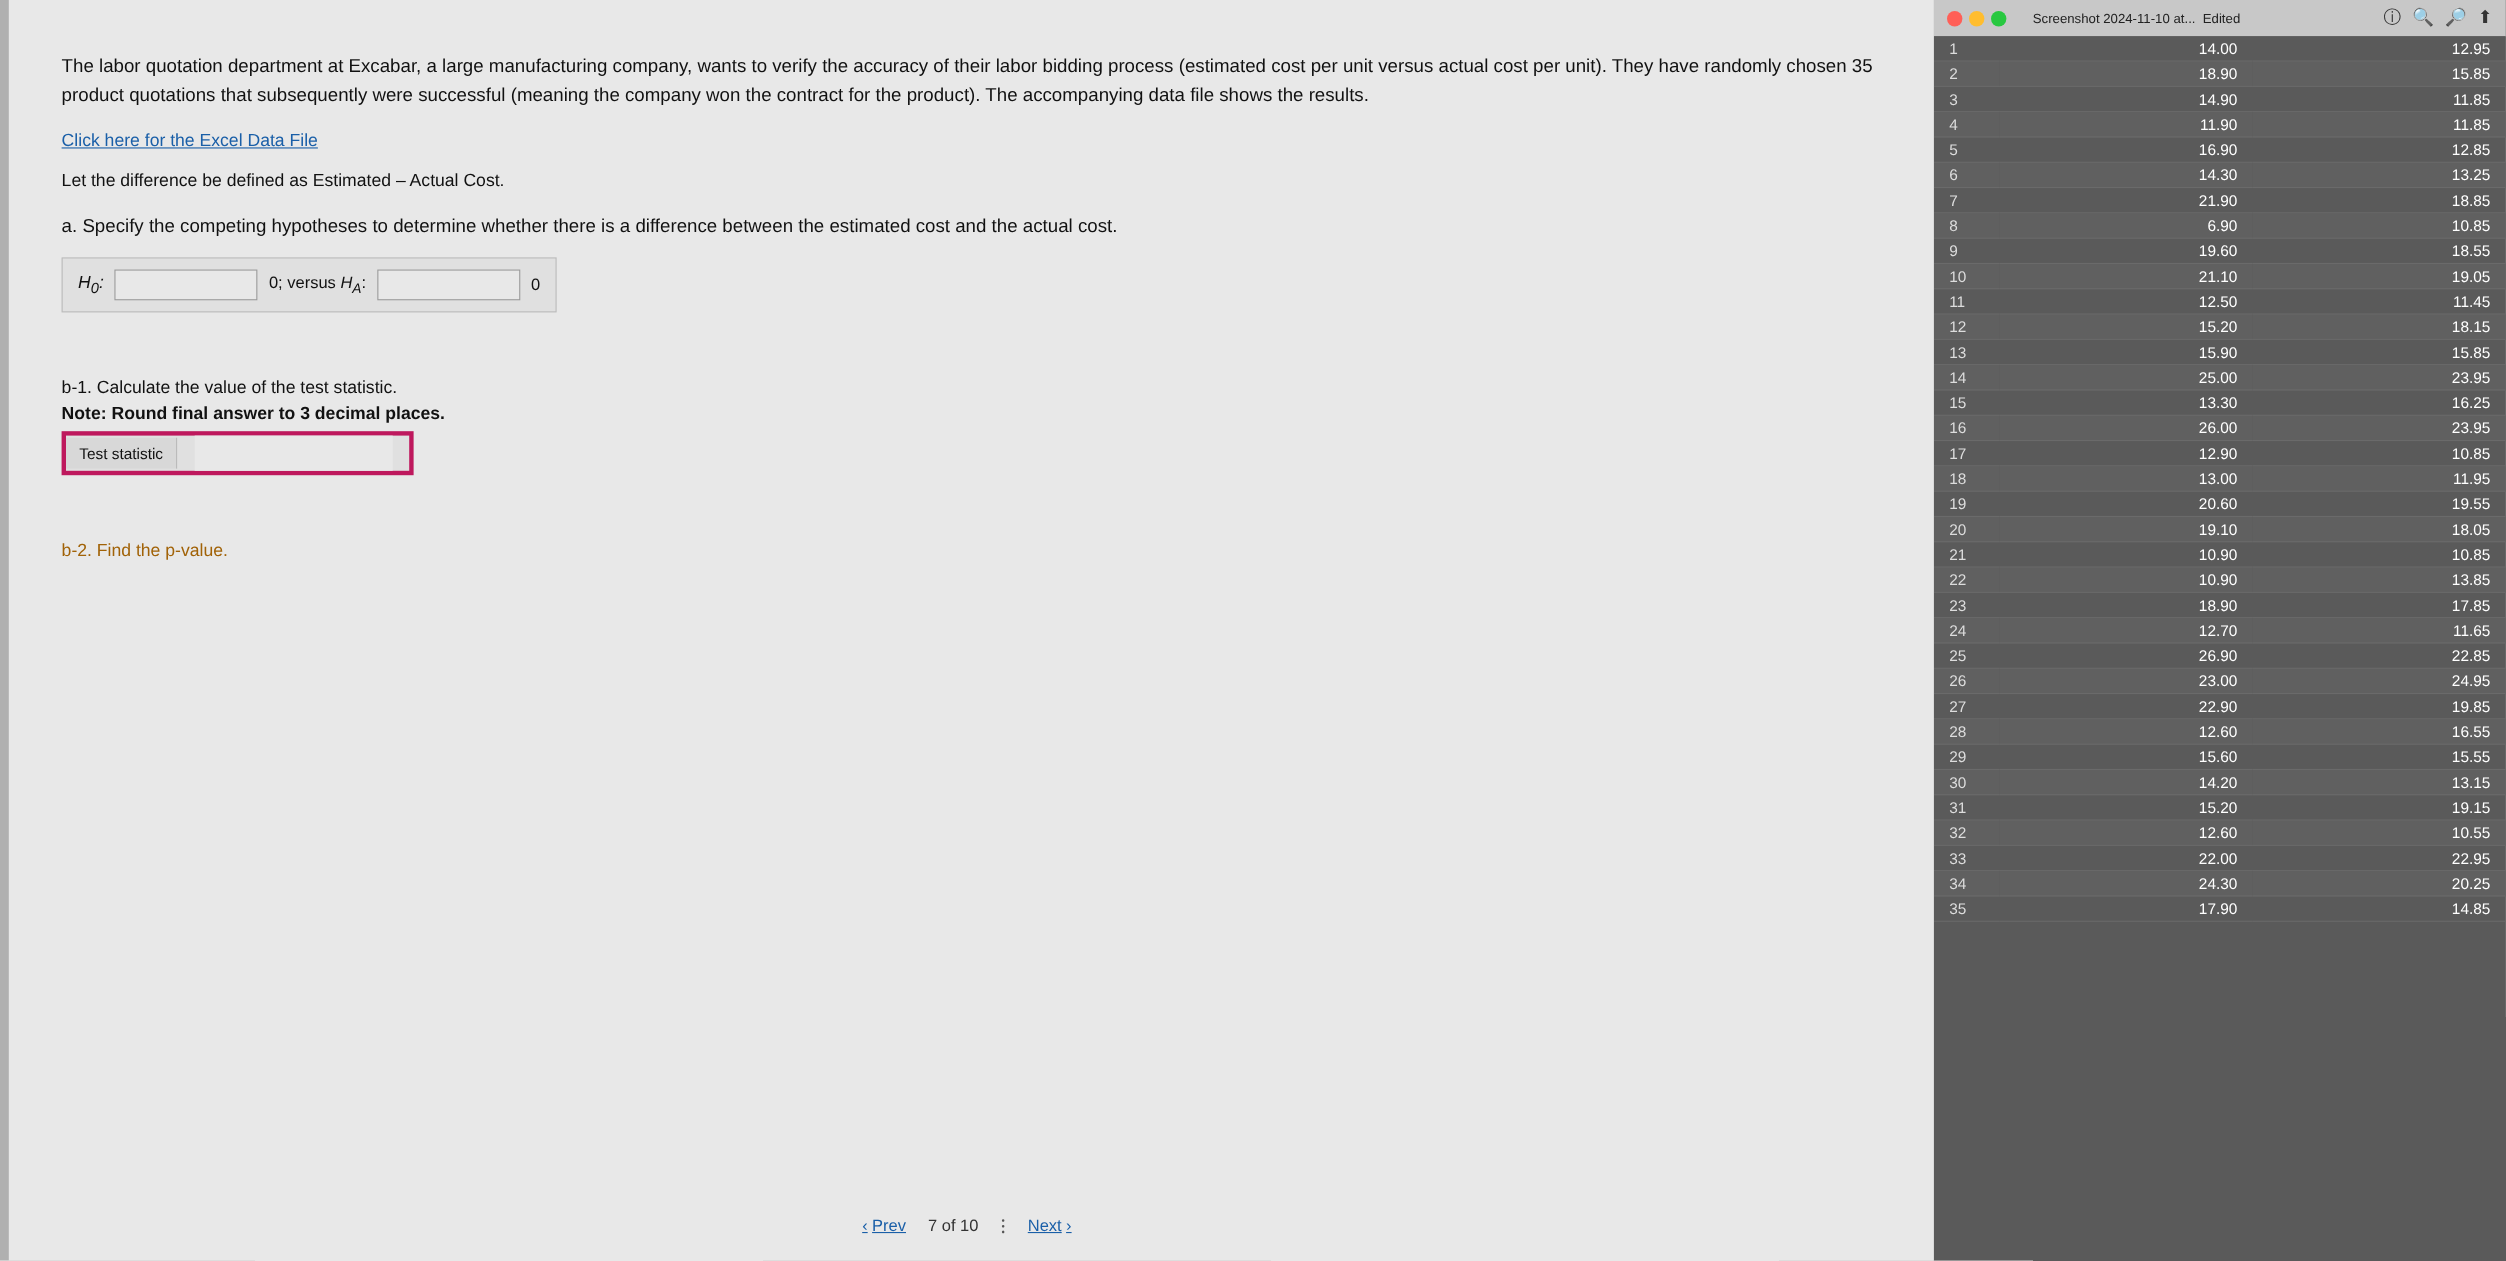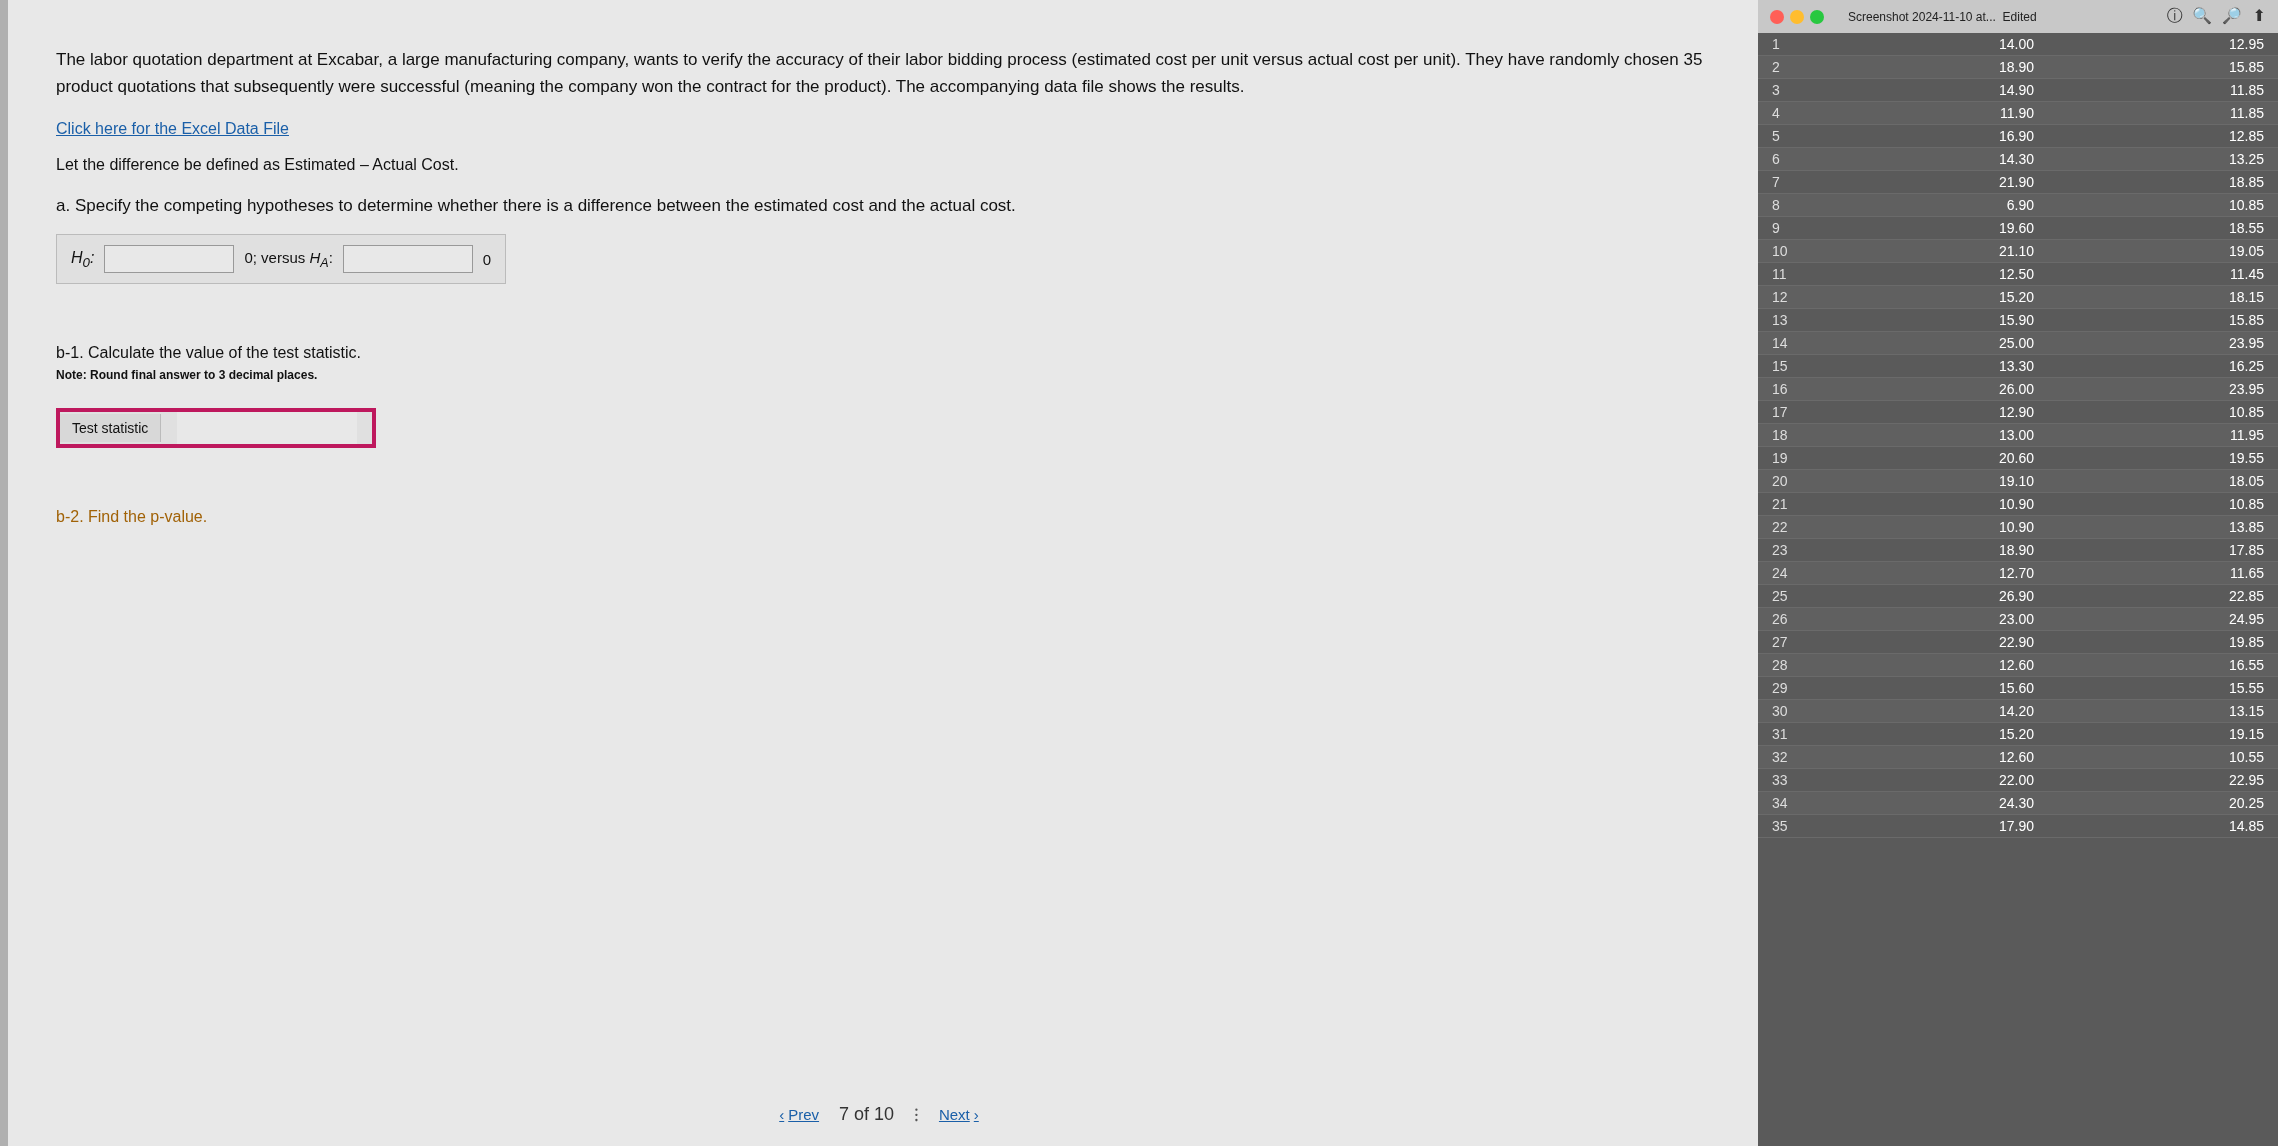--- a/index.html
+++ b/index.html
@@ -165,24 +165,24 @@
       margin-bottom: 20px;
     }
 
     .section-b1-title {
       font-size: 16px;
       color: #111;
       margin-bottom: 6px;
     }
 
     .section-b1-note {
-      font-size: 12px;
+      font-size: 16px;
       font-weight: bold;
       color: #111;
-      margin-bottom: 26px;
+      margin-bottom: 6px;
     }
 
     
     .test-stat-row {
       display: flex;
       align-items: center;
       gap: 16px;
       border: 4px solid #be185d;
       width: 320px;
       background: #e0e0e0;
@@ -235,21 +235,21 @@
       font-size: 15px;
       color: #1a5fa8;
       cursor: pointer;
       text-decoration: underline;
       display: flex;
       align-items: center;
       gap: 4px;
     }
 
     .nav-page-info {
-      font-size: 18px;
+      font-size: 15px;
       color: #333;
     }
 
     .nav-grid-icon {
       font-size: 18px;
       color: #555;
     }
 
     
     .left-edge {

